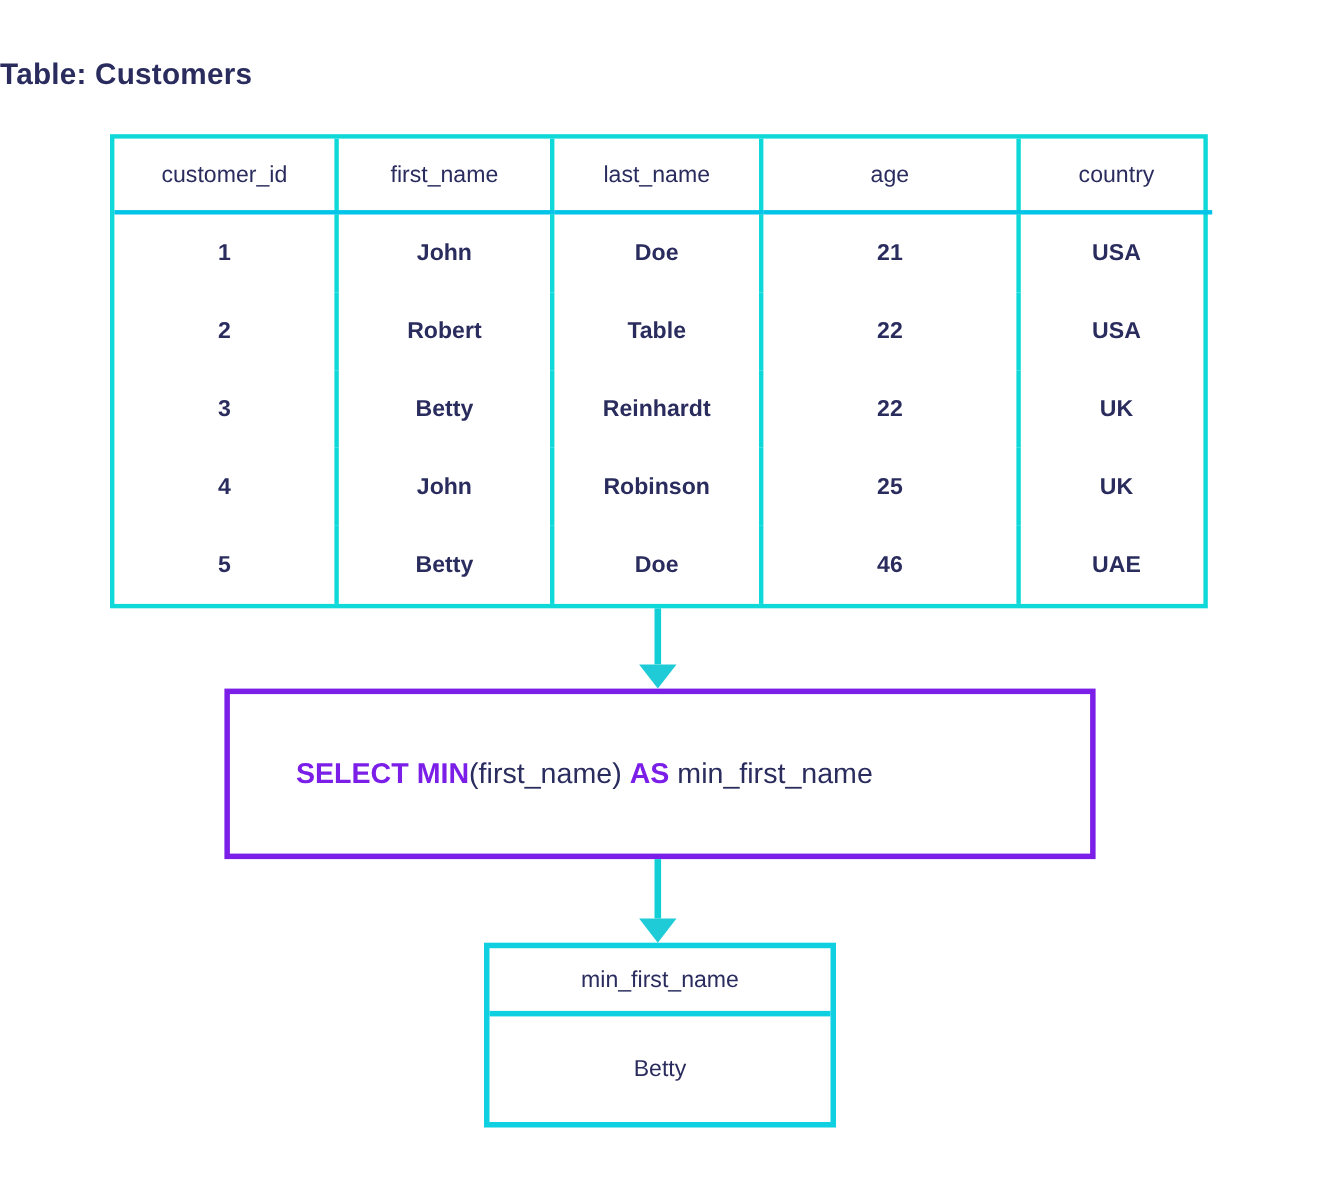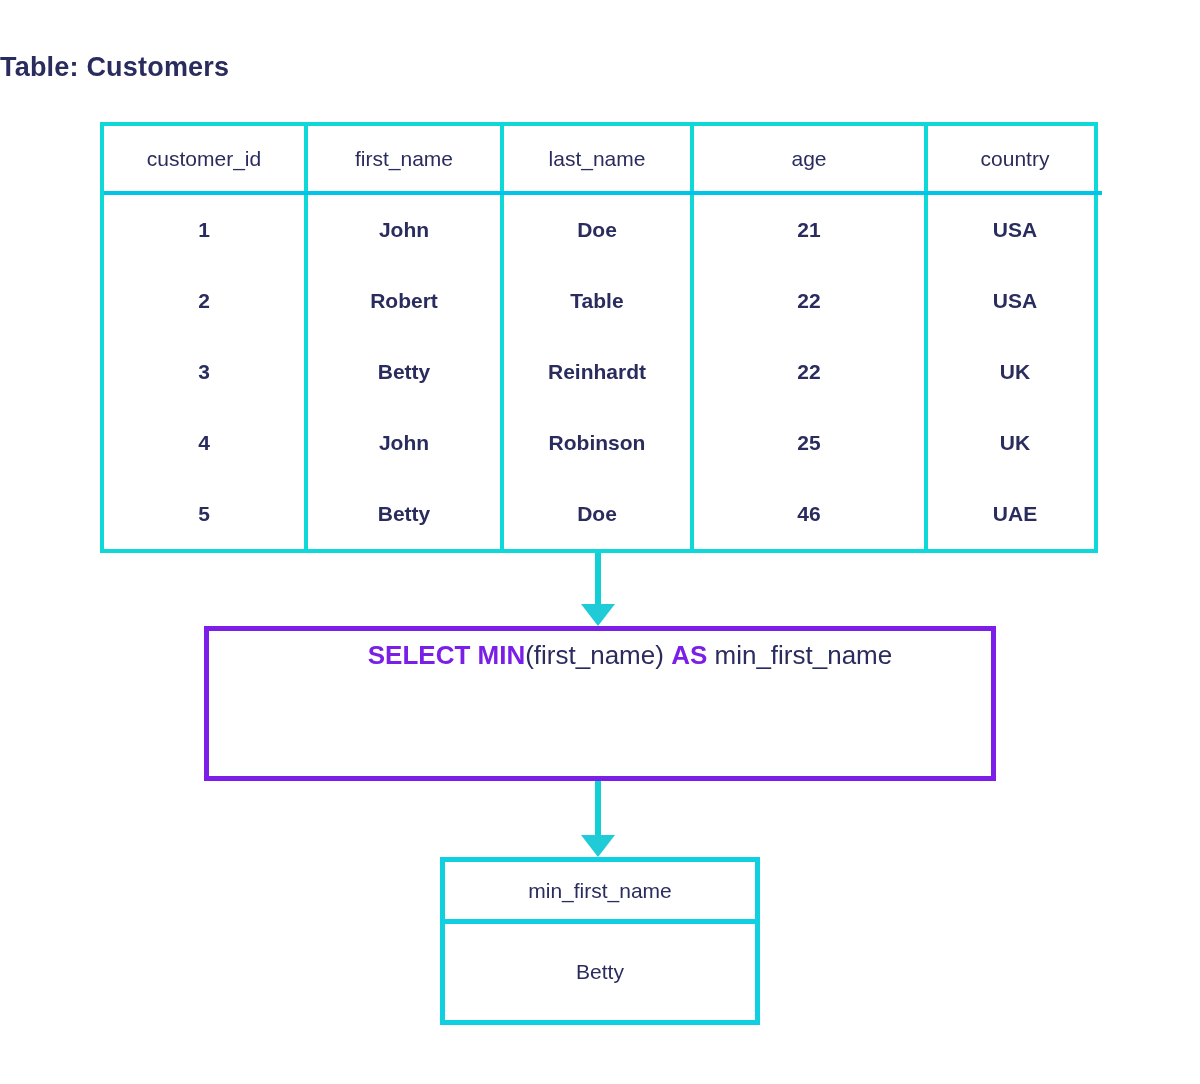--- a/index.html
+++ b/index.html
@@ -119,21 +119,21 @@
   
   #query-box {
     position: absolute;
     left: 204px;
     top: 626px;
     width: 792px;
     height: 155px;
     box-sizing: border-box;
     border: 5px solid #7b1fe8;
     display: flex;
-    flex-direction: row;
+    flex-direction: column;
     justify-content: center;
     padding-left: 60px;
   }
   .sql-line {
     font-size: 26px;
     line-height: 49px;
     color: #2a2c5e;
     white-space: nowrap;
   }
   .kw {

